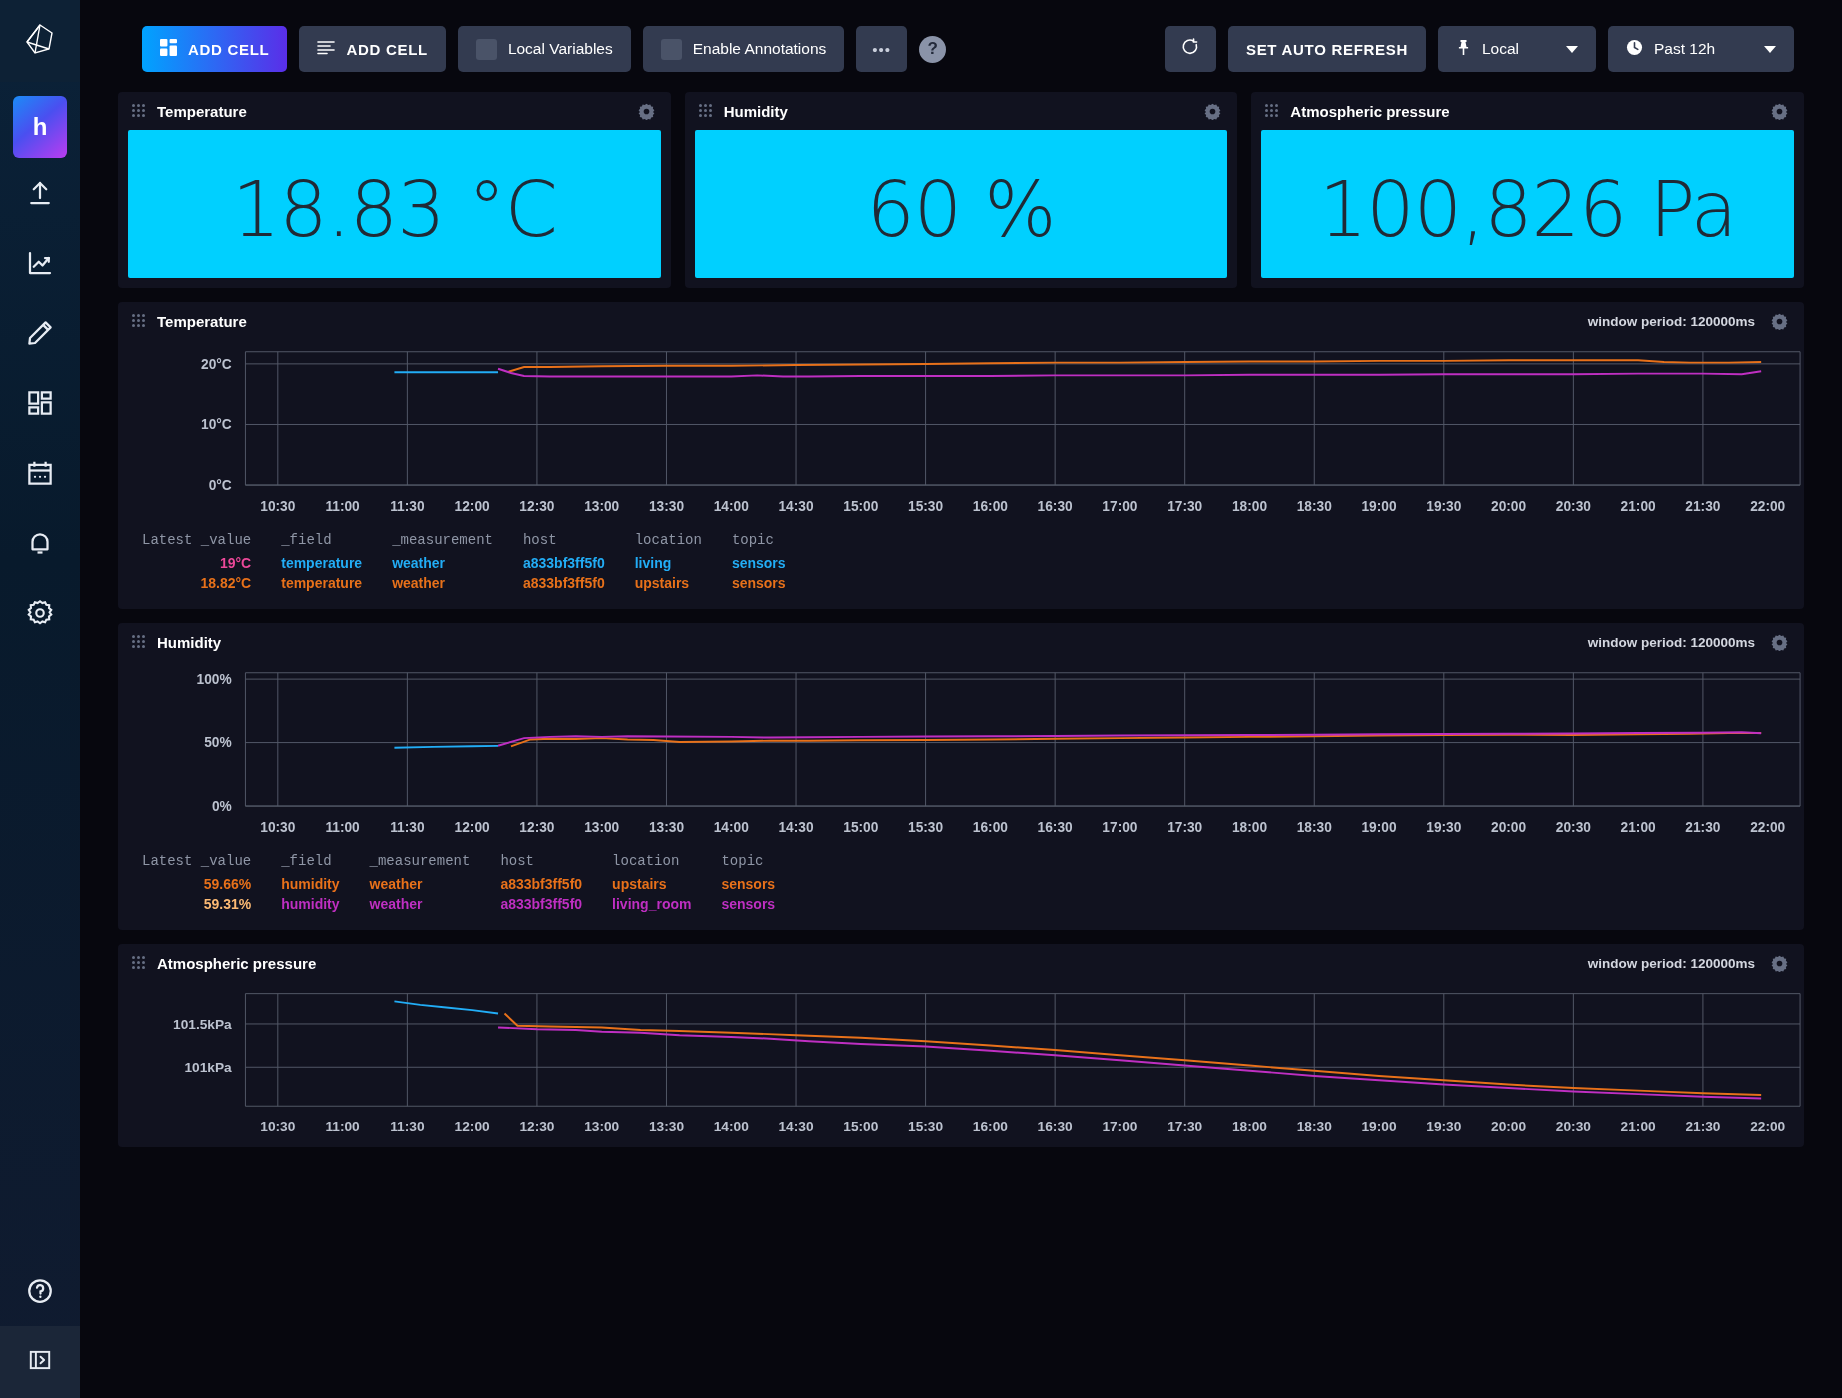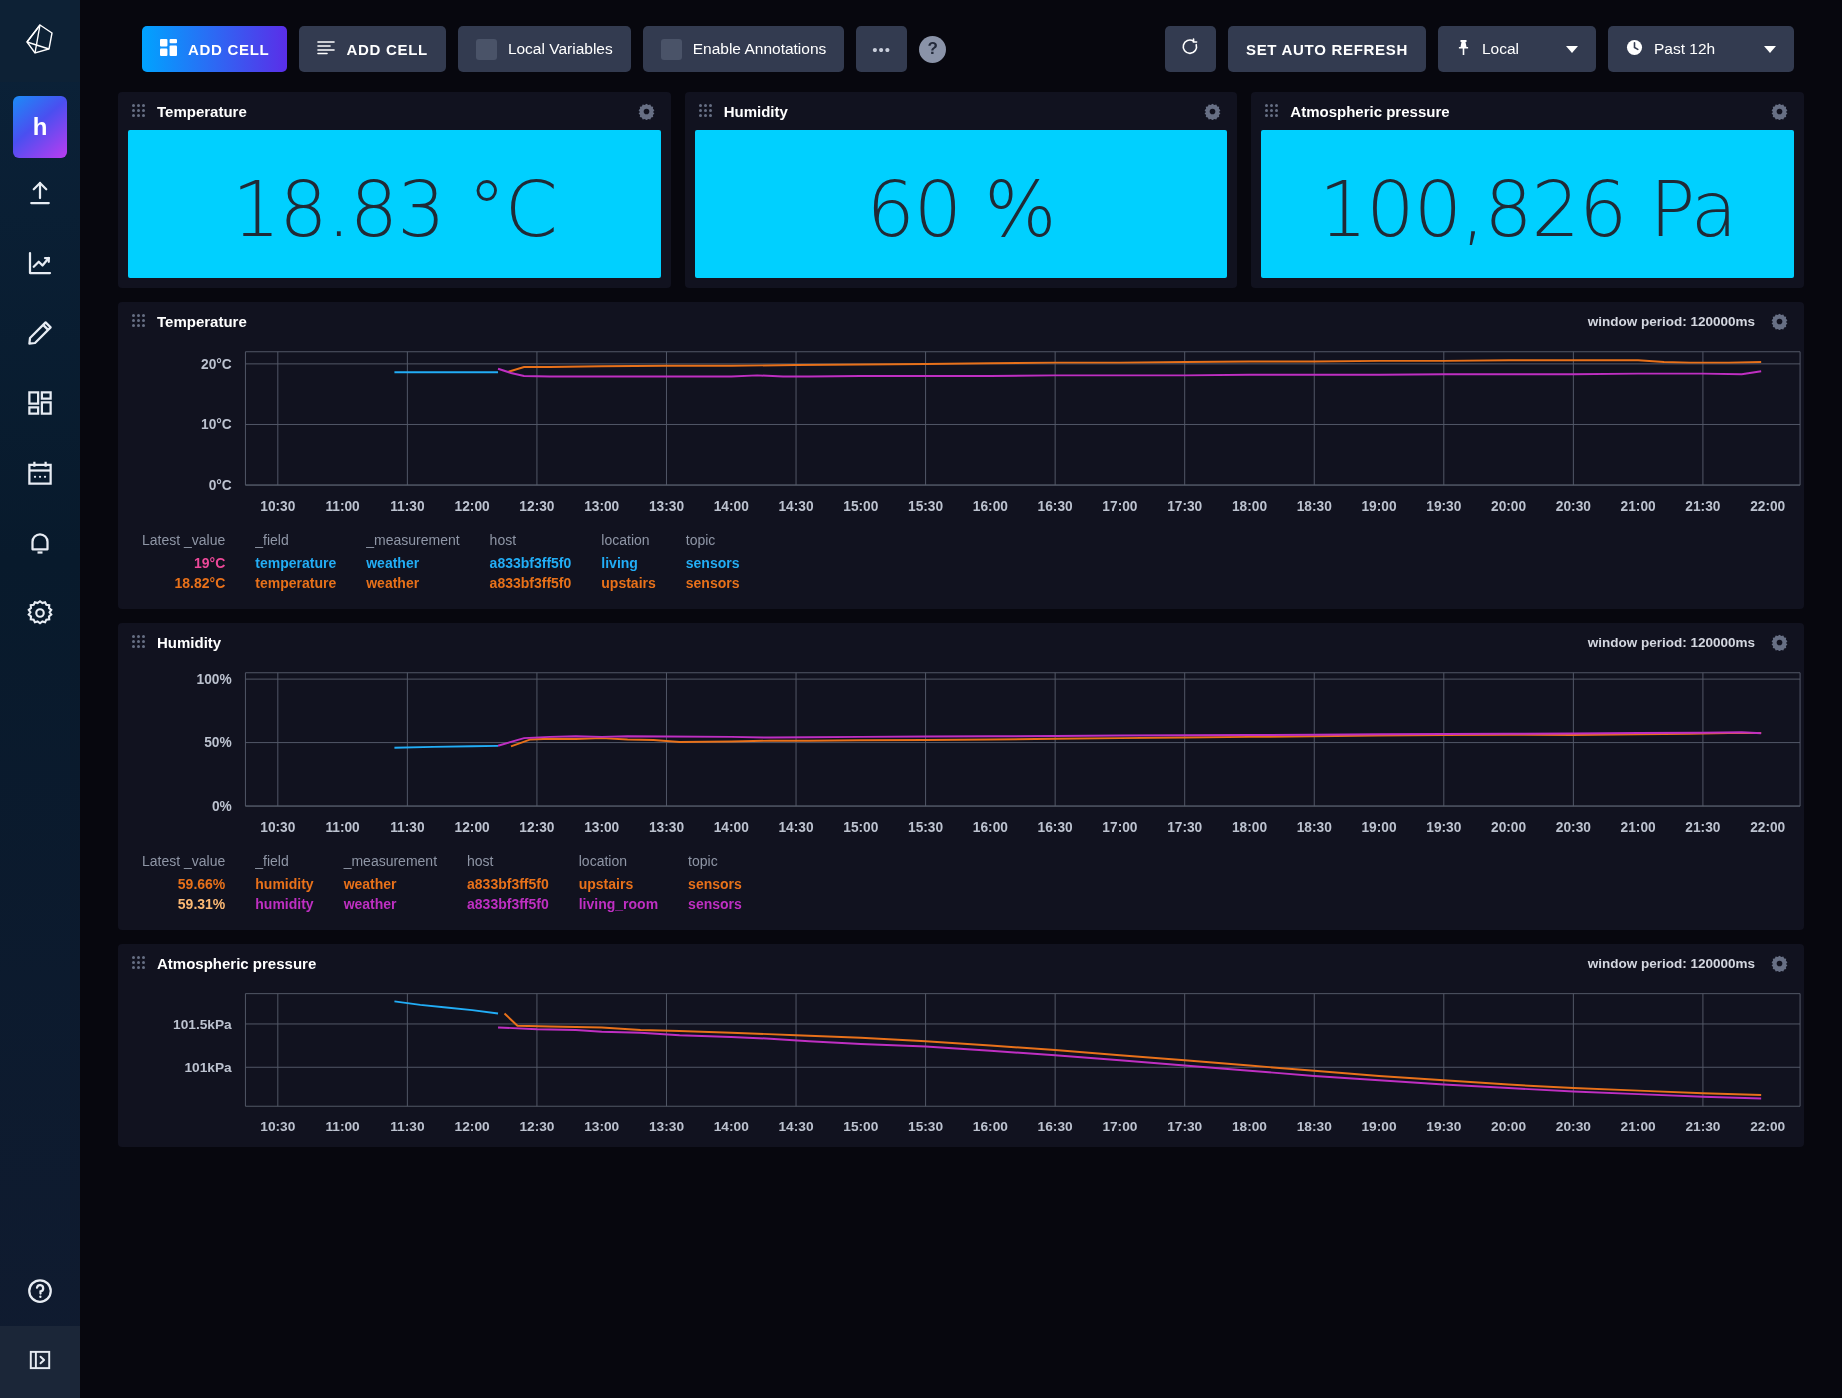--- a/index.html
+++ b/index.html
@@ -141,21 +141,21 @@
   .ylab { text-anchor: end; }
   .xlab { text-anchor: middle; }
   .gridline { stroke: #545968; stroke-width: 1; }
   .series { fill: none; stroke-width: 2; }
 
   
   .legend { padding: 6px 0 14px 24px; }
   .legend table { border-collapse: collapse; }
   .legend th {
     color: #8f96a6; font-size: 14px; font-weight: normal;
-    text-align: left; padding: 0 30px 7px 0; white-space: nowrap;
+    text-align: left; padding: 0 30px 7px 0; white-space: nowrap; font-family: Liberation Mono, monospace;
   }
   .legend td {
     font-size: 14px; font-weight: bold;
     padding: 0 30px 4px 0; white-space: nowrap;
   }
   .legend td.num { text-align: right; padding-right: 30px; }
   .legend th.num { text-align: right; padding-right: 30px; }
 </style>
 </head>
 <body>

